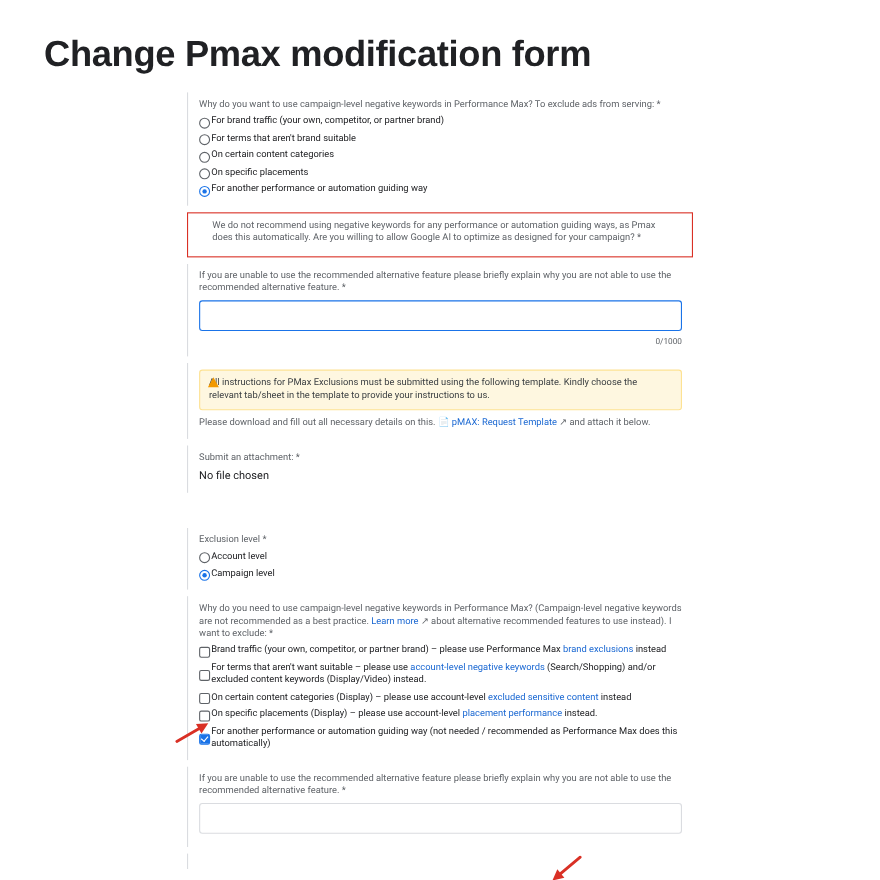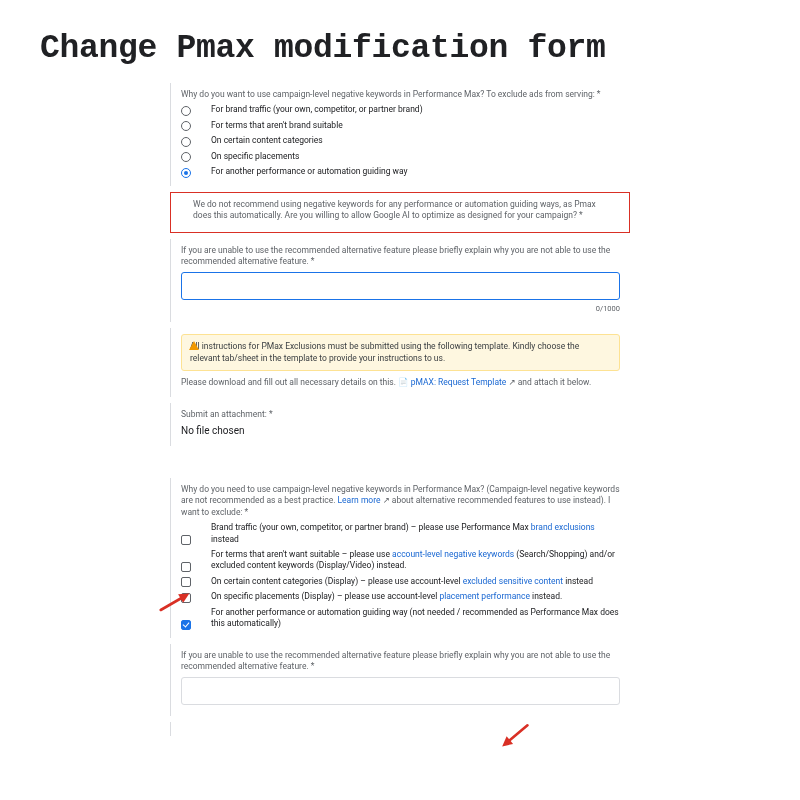--- a/index.html
+++ b/index.html
@@ -16,21 +16,21 @@
   html,body{margin:0;padding:0}
   body{
     width:800px;height:800px;
     background:#fff;
     font-family:Roboto,Arial,Helvetica,sans-serif;
     color:var(--ink);
     overflow:hidden;
   }
   .page-title{
     margin:30px 40px 10px 40px;
-    font-family:Liberation Mono, monospace;
+    font-family:Liberation Sans, sans-serif;
     font-weight:800;
     font-size:33px;
     letter-spacing:-0.3px;
   }
   .panels{
     display:flex;flex-direction:column;align-items:center;
     gap:20px;
     margin-top:6px;
   }
   .panel{
@@ -40,21 +40,21 @@
     color:var(--ink);
   }
   .qbox{
     border-left:1px solid var(--line);
     padding:6px 10px 8px 10px;
     margin:6px 0;
   }
   .qbox.redframe{border:1.5px solid var(--red);padding:6px 22px}
   .qtext{color:var(--muted);margin-bottom:4px}
   .opts{display:flex;flex-direction:column;gap:4px;margin-top:2px}
-  .row{display:flex;align-items:flex-end;gap:20px}
+  .row{display:flex;align-items:center;gap:1px}
   .radio,.check{
     width:10px;height:10px;flex:0 0 10px;
     border:1.4px solid var(--muted);
     background:#fff;margin-top:1px;
   }
   .radio{border-radius:50%}
   .radio.sel{border-color:var(--blue);position:relative}
   .radio.sel::after{content:"";position:absolute;inset:2px;border-radius:50%;background:var(--blue)}
   .check{border-radius:2px}
   .check.sel{border-color:var(--blue);background:linear-gradient(var(--blue),var(--blue));position:relative}
@@ -144,20 +144,33 @@
     </div>
 
     <div class="qbox attach">
       <div class="qtext">Submit an attachment: *</div>
       <div class="file">No file chosen</div>
     </div>
   </div>
 
   <div class="panel rel">
 
+    <div class="qbox">
+      <div class="qtext">Exclusion level *</div>
+      <div class="opts">
+        <div class="row">
+            <span class="radio"></span>
+            <span class="lbl">Account level</span>
+          </div>
+        <div class="row">
+            <span class="radio sel"></span>
+            <span class="lbl">Campaign level</span>
+          </div>
+      </div>
+    </div>
 
     <div class="qbox rel">
       <div class="qtext">
         <span>Why do you need to use campaign-level negative keywords in Performance Max? (Campaign-level negative keywords are not recommended as a best practice. </span><a class="lnk">Learn more</a><span> ↗  about alternative recommended features to use instead). I want to exclude: *</span>
       </div>
       <div class="opts">
         <div class="row">
             <span class="check"></span>
             <span class="lbl"><span>Brand traffic (your own, competitor, or partner brand) – please use Performance Max </span><a class="lnk">brand exclusions</a><span> instead</span></span>
           </div>

